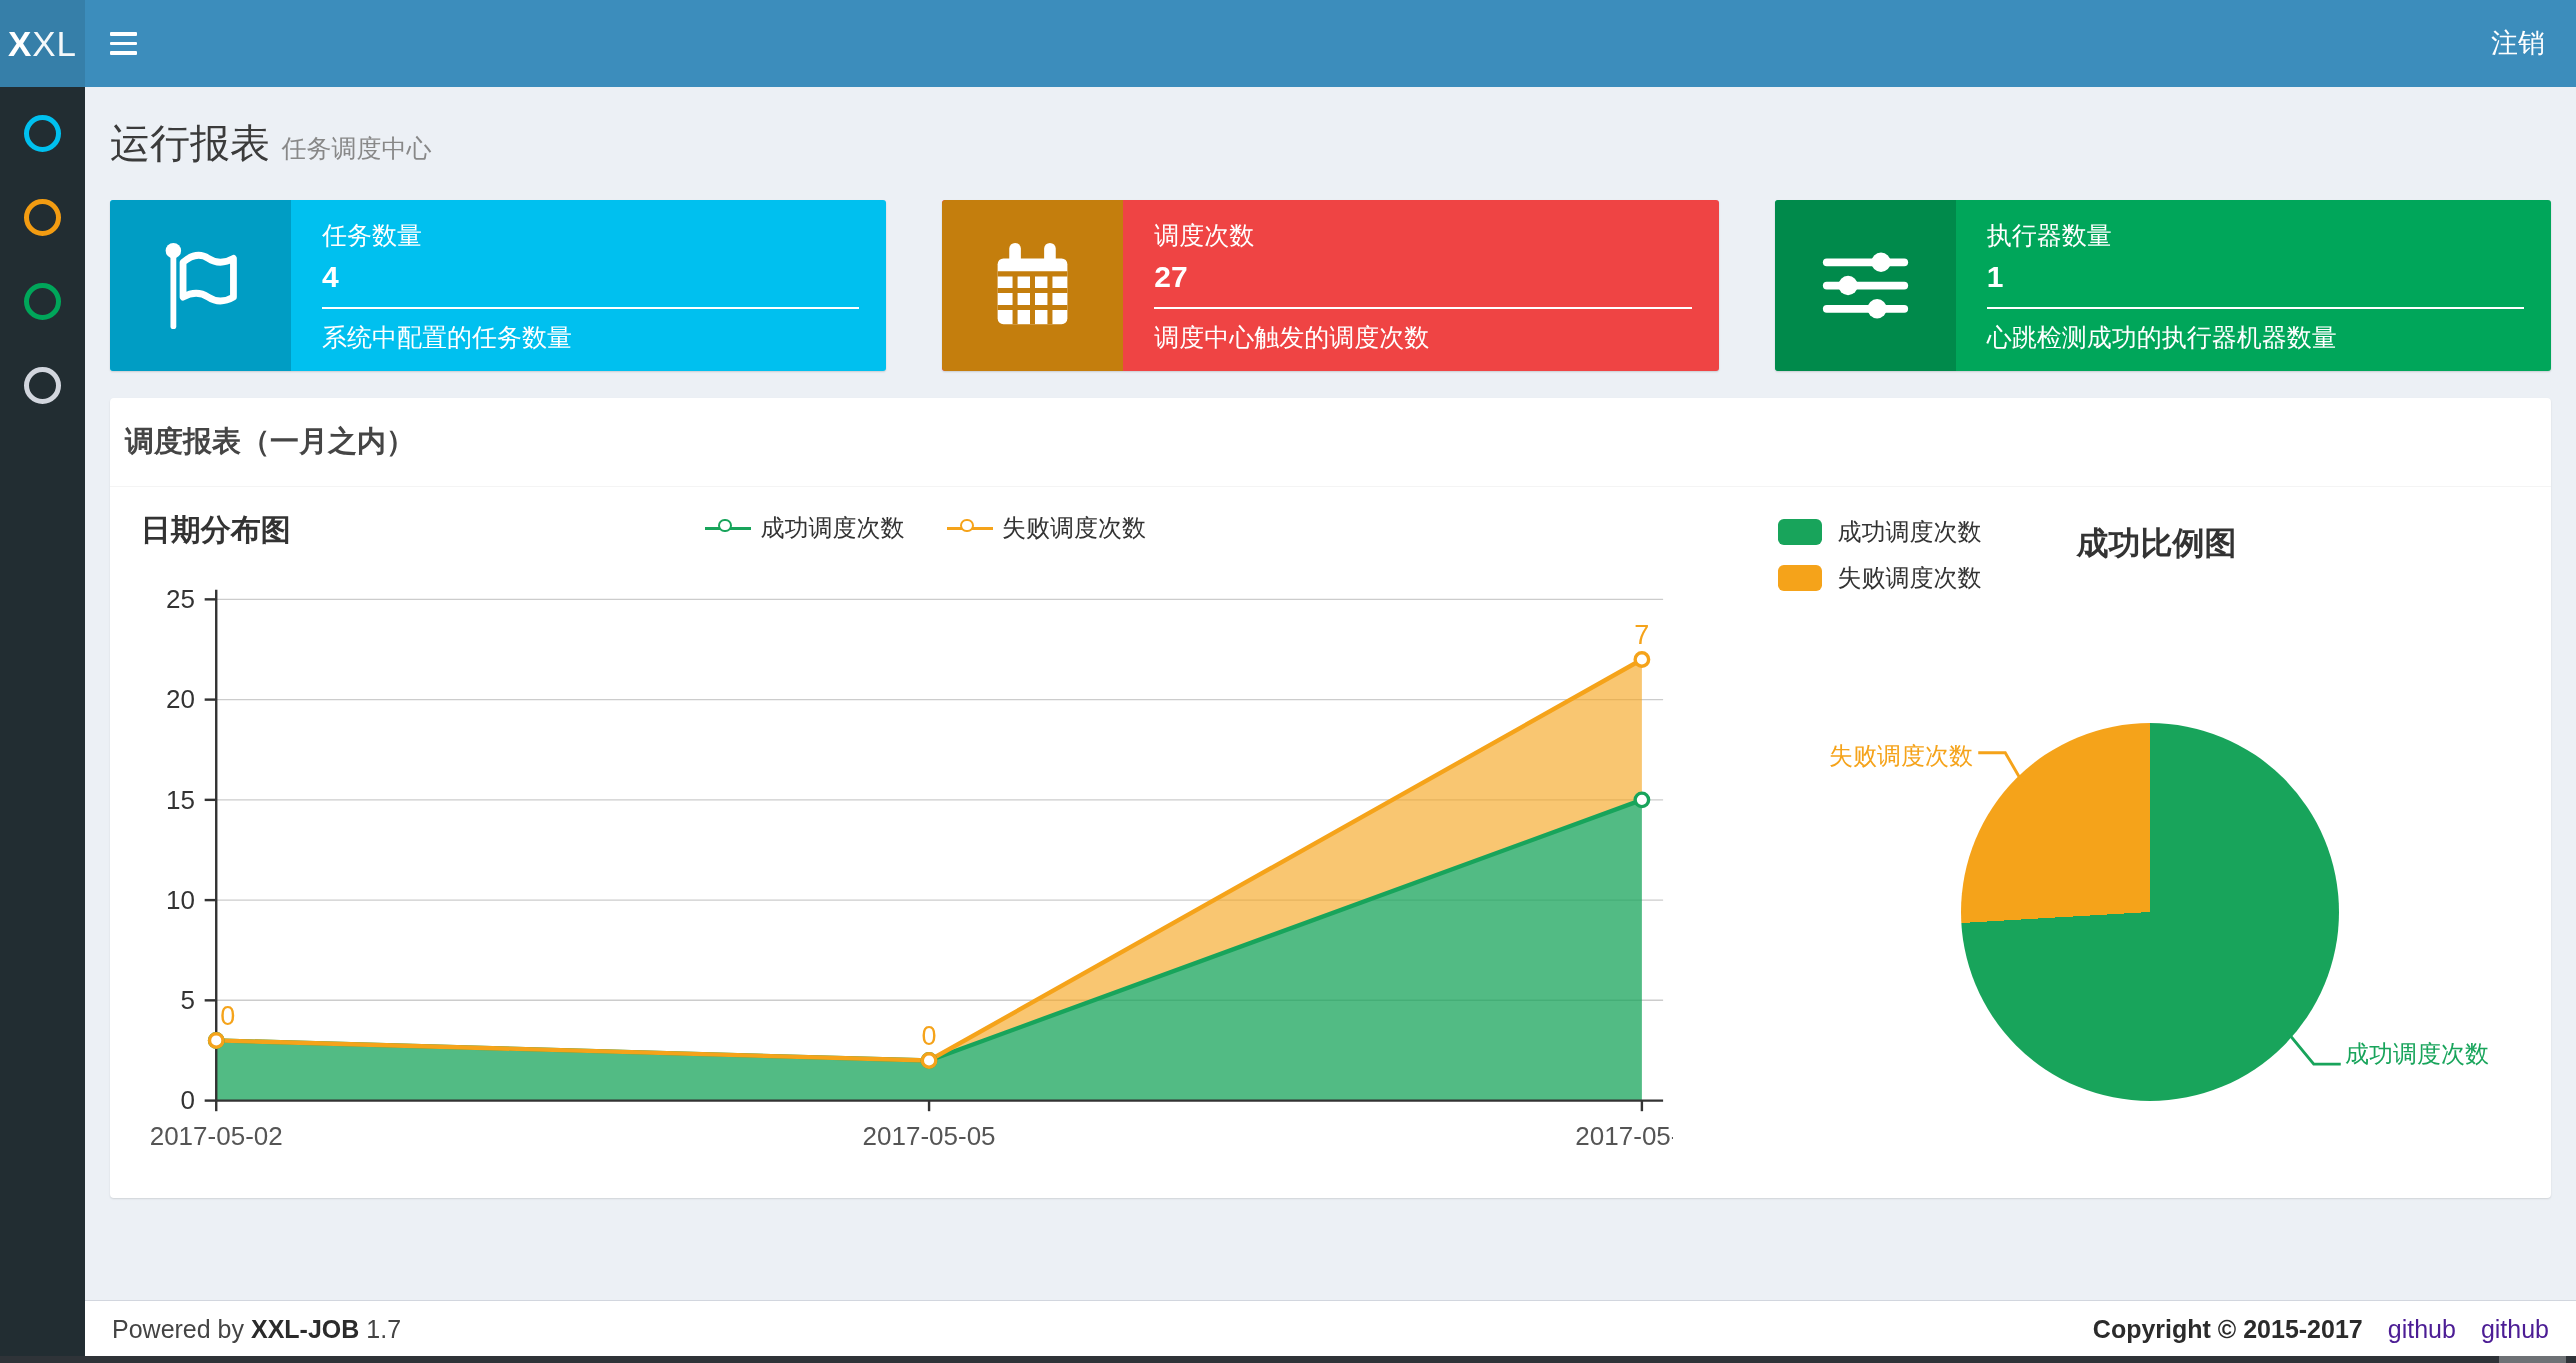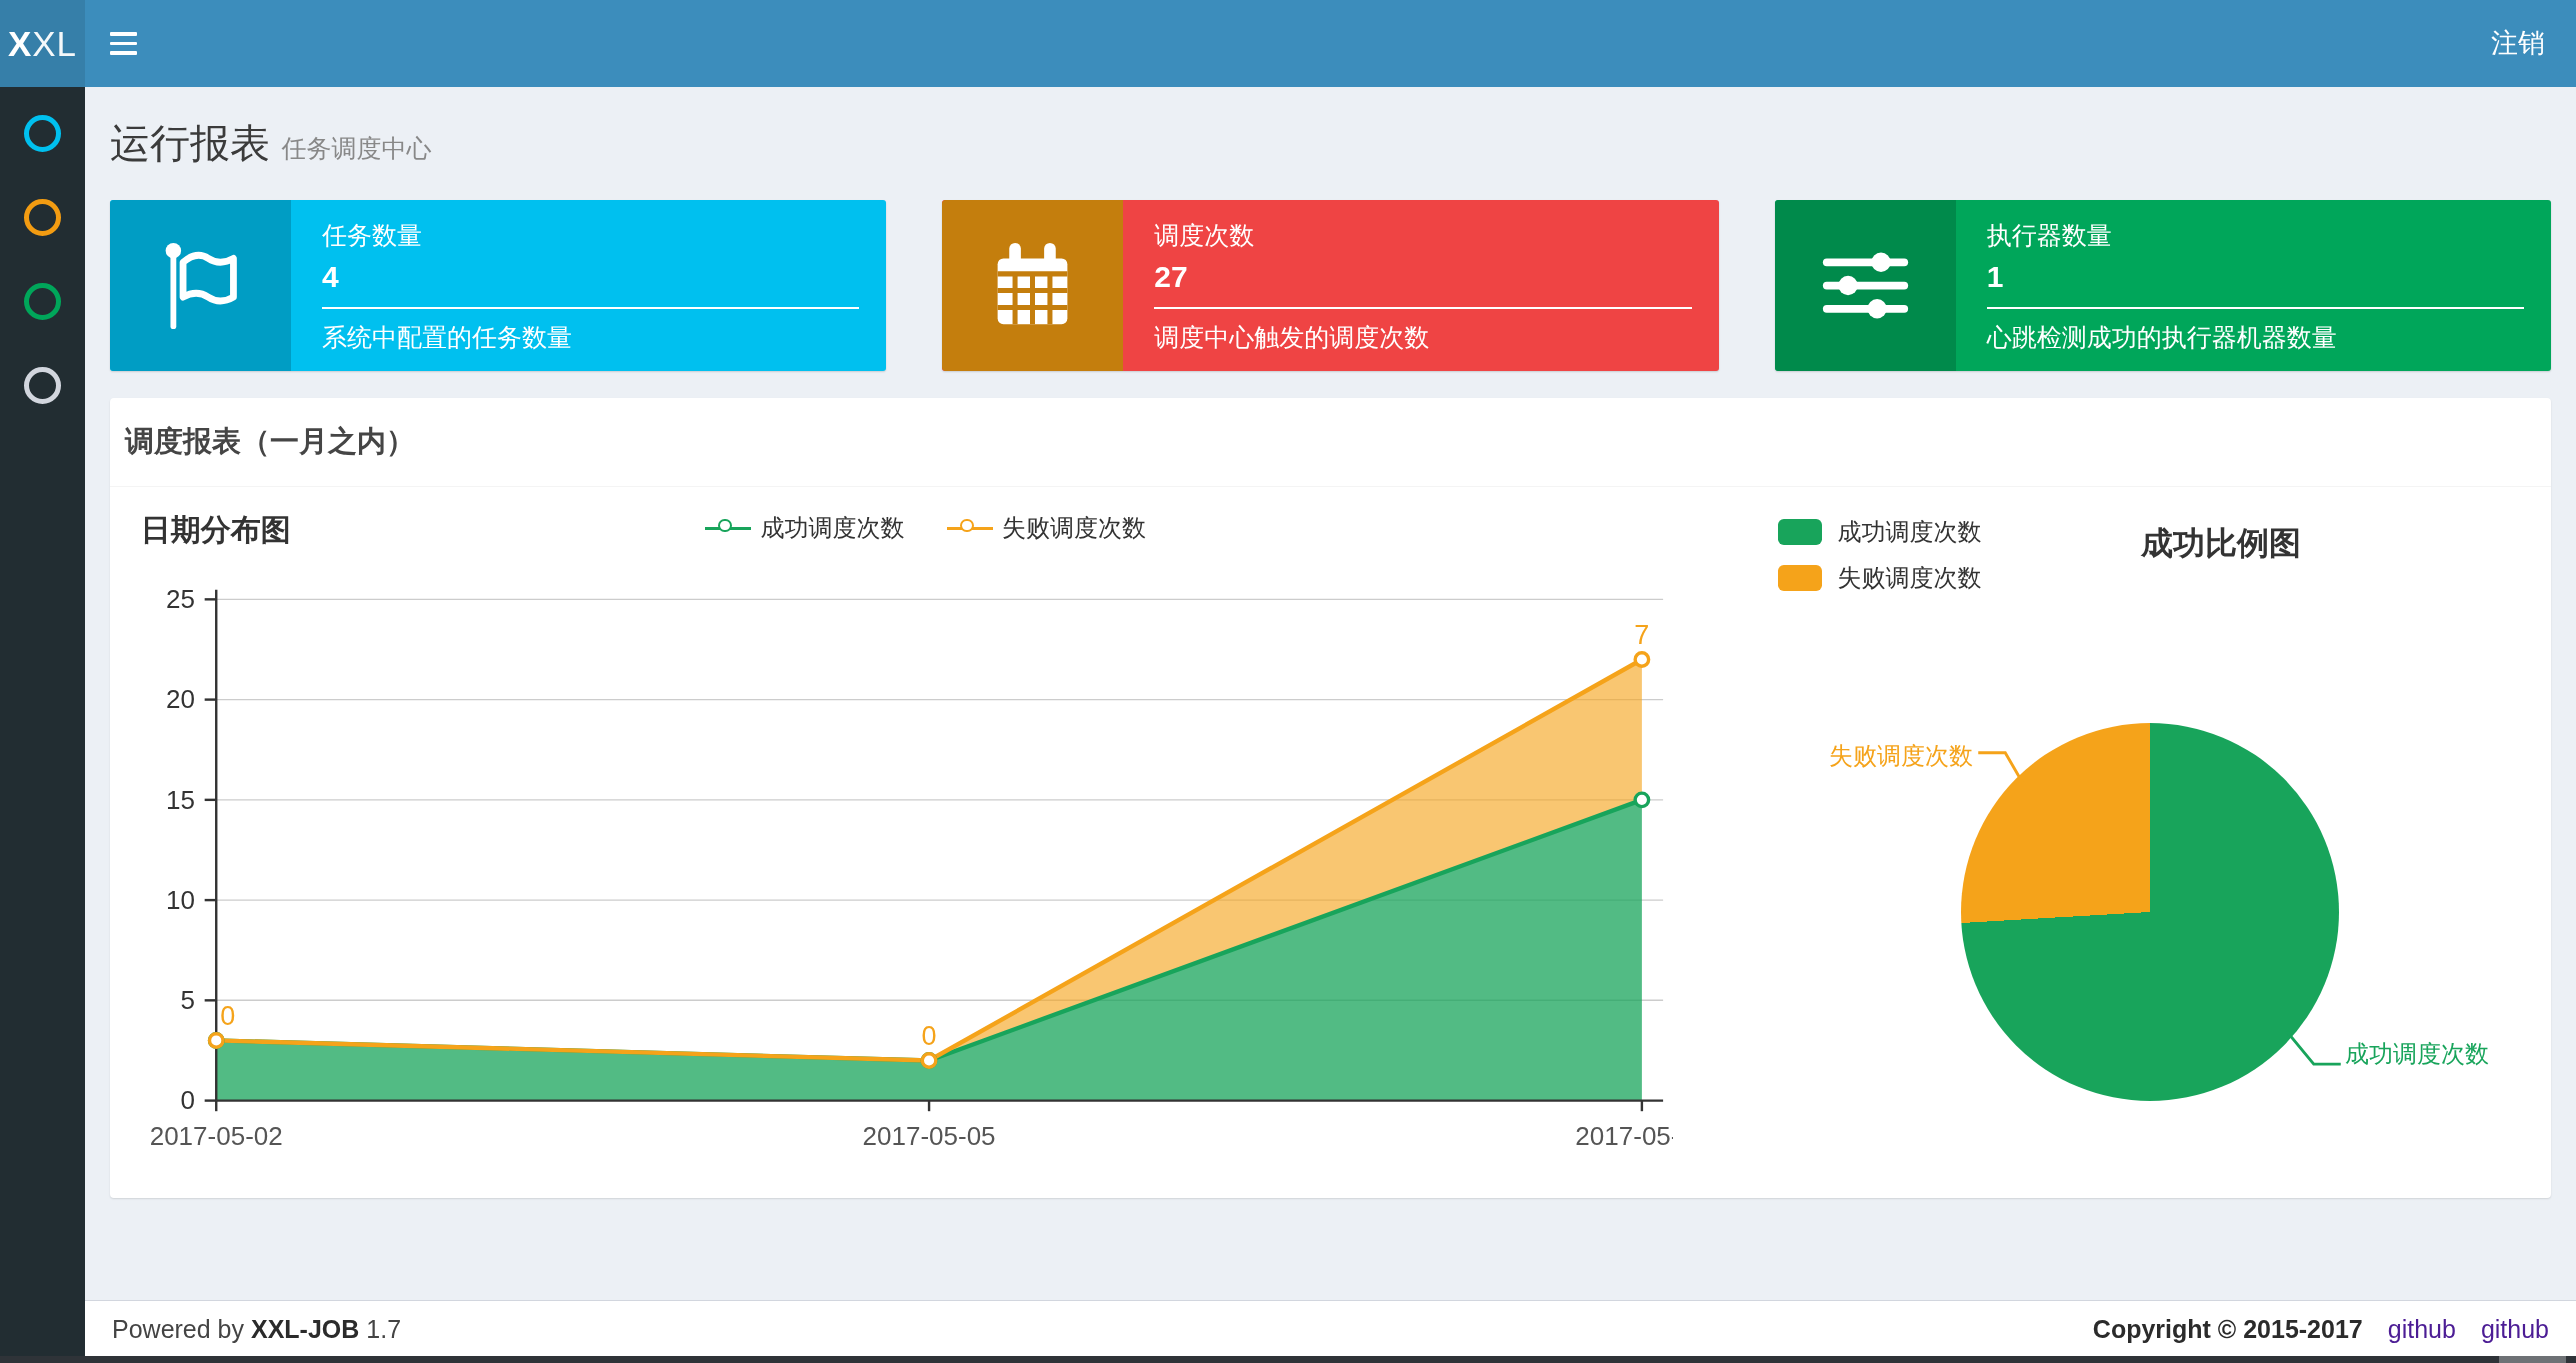--- a/index.html
+++ b/index.html
@@ -54,21 +54,21 @@
   .lc-marker .cr { position:absolute; left:13.5px; top:1px; width:13.5px; height:13.5px; border-radius:50%; border:2.9px solid; background:#fff; }
   .lc-item span.txt { font-size:24px; color:#333; }
   #line-svg { position:absolute; left:0; top:79px; }
 
   
   .pie-chart { flex:1; position:relative; height:675px; }
   .pie-legend { position:absolute; left:62px; top:13.5px; display:flex; flex-direction:column; gap:13.5px; }
   .pl-item { display:flex; align-items:center; gap:15.4px; cursor:pointer; }
   .pl-swatch { width:44px; height:26px; border-radius:5.8px; }
   .pl-item span.txt { font-size:24px; color:#333; }
-  .pie-title { position:absolute; left:296px; top:19px; width:289px; text-align:right; font-size:32px; font-weight:bold; color:#333; }
+  .pie-title { position:absolute; left:296px; top:19px; width:289px; text-align:center; font-size:32px; font-weight:bold; color:#333; }
   .pie { position:absolute; left:245px; top:220px; width:378px; height:378px; border-radius:50%; }
   .callout { position:absolute; font-size:24px; }
   .callout.fail { left:58px; top:237px; width:199px; text-align:right; }
   .callout.succ { left:629px; top:535px; }
   #pie-lines { position:absolute; left:0; top:0; pointer-events:none; }
 
   
   .footer { position:absolute; left:85px; top:1300px; width:2491px; height:57px; background:#fff;
             border-top:1.9px solid #d2d6de; display:flex; align-items:center; padding:0 27px; font-size:25px; color:#444; }
   .footer b { color:#2b2b2b; }

